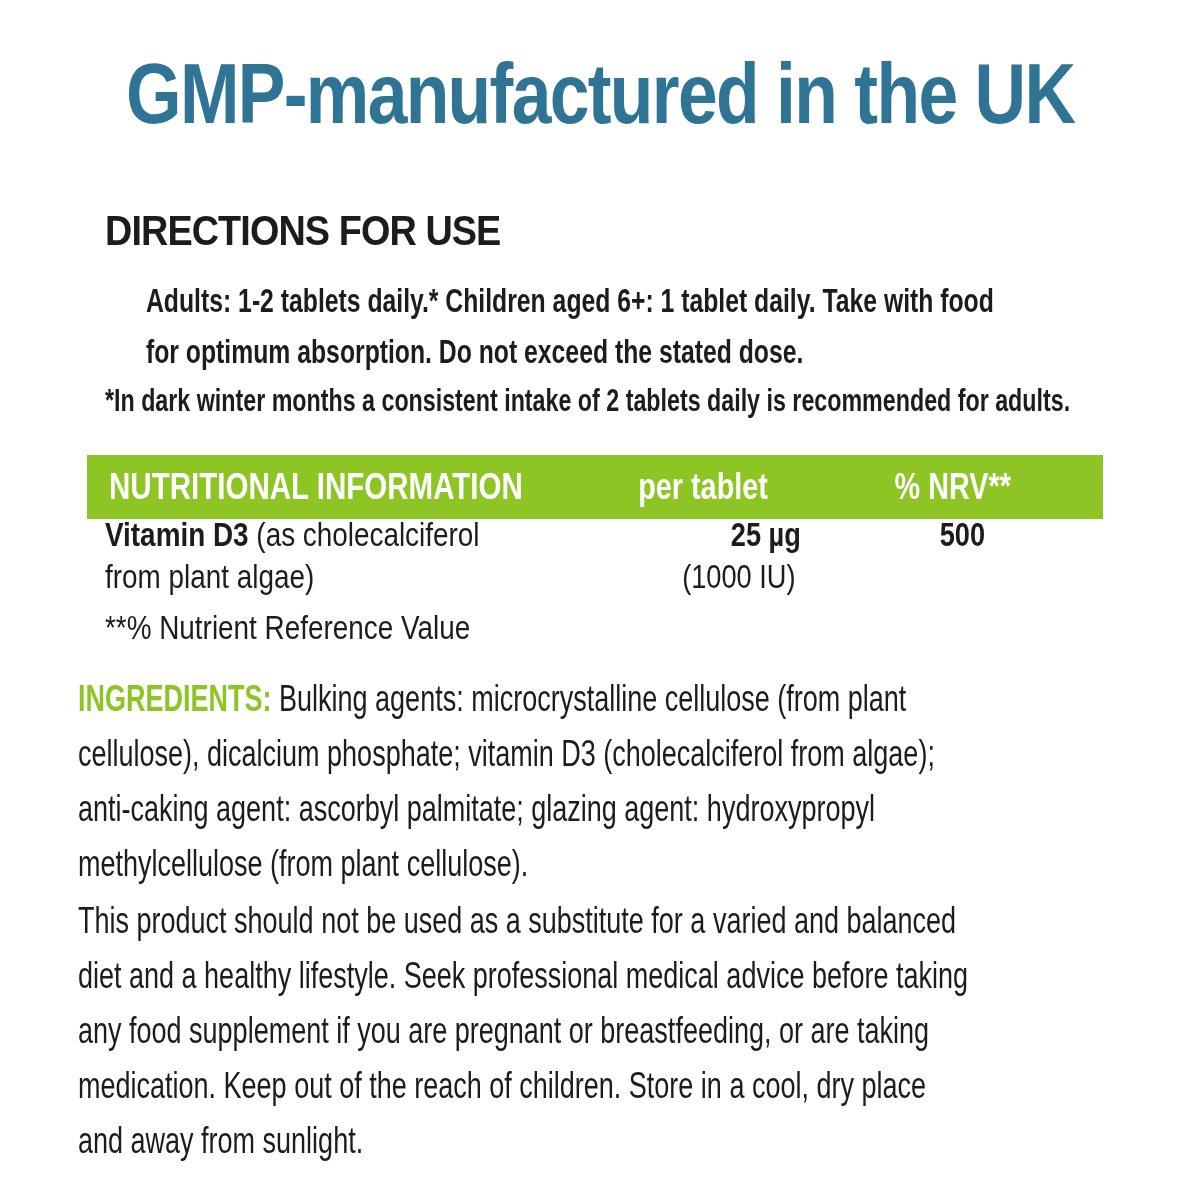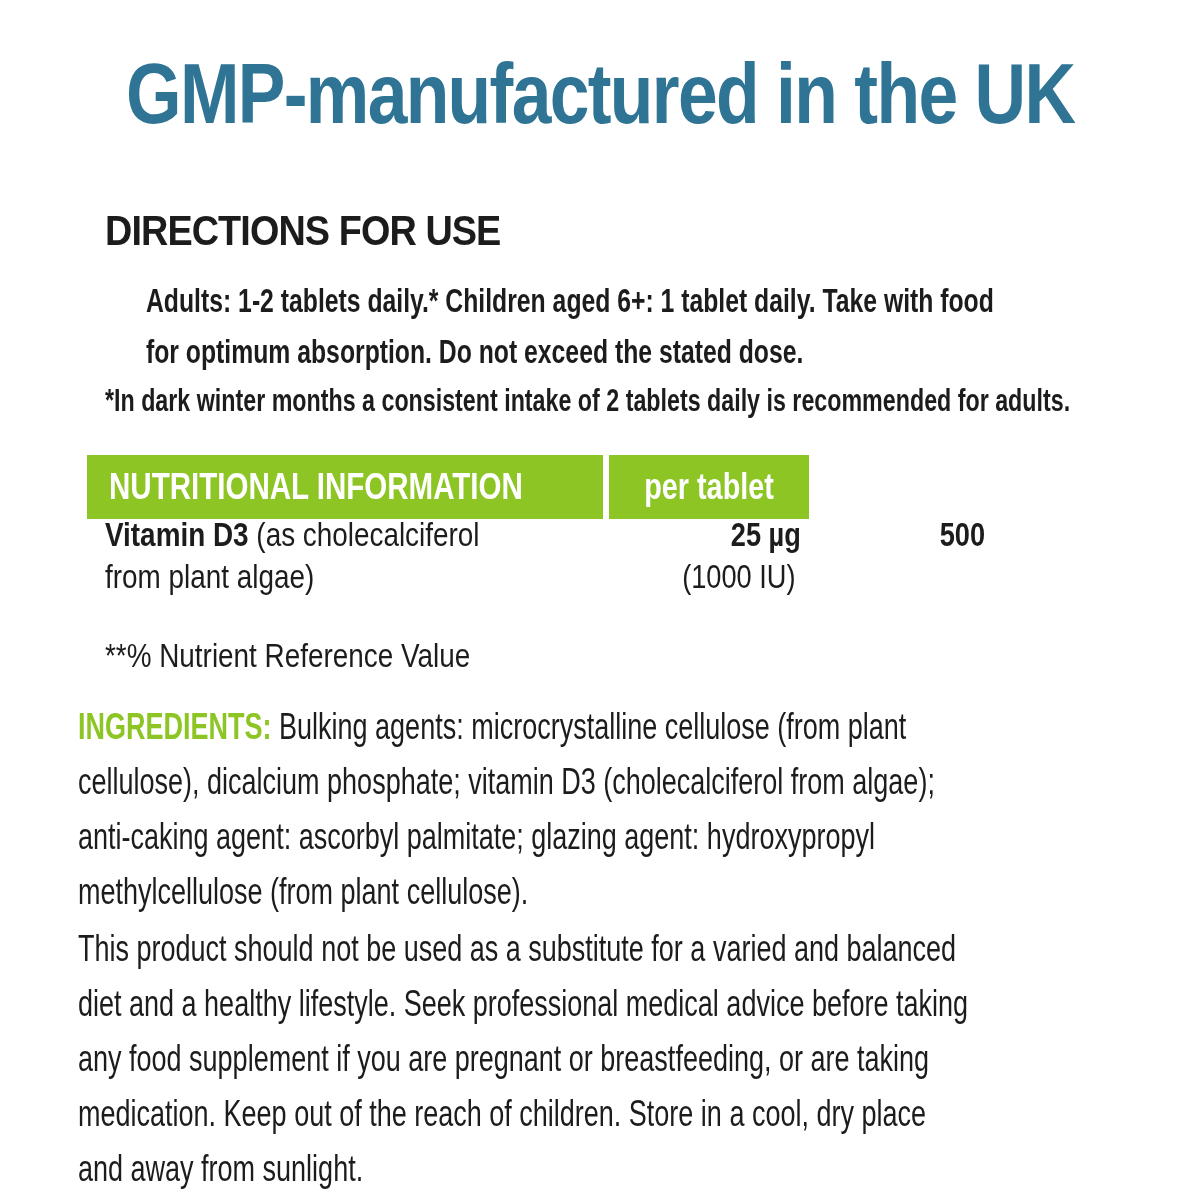--- a/index.html
+++ b/index.html
@@ -36,21 +36,21 @@
   .dir-line { line-height: 45px; margin-left: 41px; }
   .dir-line .cx75 { font-size: 33px; font-weight: 700; }
   .dir-footnote { margin-top: 2px; line-height: 38px; }
   .dir-footnote .cx75 { font-size: 31px; font-weight: 700; }
 
   .nutri-header {
     margin: 30px 0 0 87px;
     width: 1028px;
     height: 48px;
     display: flex;
-    gap: 6px;
+    gap: 0;
   }
   .nutri-cell {
     background: #8CC524;
     color: #ffffff;
     display: flex;
     align-items: center;
     justify-content: center;
     height: 64px;
   }
   .nutri-cell .hdr-txt { font-size: 36px; font-weight: 700; }
@@ -58,21 +58,21 @@
   .cell-2 { width: 200px; }
   .cell-3 { width: 300px; }
 
   .nutri-row { margin: 10px 0 0 105px; display: flex; }
   .row-col1 { width: 504px; }
   .row-col2 { width: 201px; text-align: right; }
   .row-col3 { width: 305px; text-align: center; }
   .row-line { line-height: 42px; font-size: 34px; }
   .bold { font-weight: 700; }
 
-  .nutri-footnote { margin: 38px 0 0 105px; line-height: 40px; }
+  .nutri-footnote { margin: 10px 0 0 105px; line-height: 40px; }
   .nutri-footnote .cx82 { font-size: 34px; font-weight: 400; }
 
   .para { margin-left: 78px; }
   .para-line { line-height: 48px; }
   .para-line .cx75 { font-size: 36px; font-weight: 400; }
   .ingredients { margin-top: 21px; }
   .advisory { margin-top: 2px; }
   .ing-label { color: #8CC524; font-weight: 700; }
 </style>
 </head>
@@ -101,20 +101,23 @@
     </div>
   </section>
 
   <section>
     <div class="nutri-header">
       <div class="nutri-cell cell-1">
         <span class="hdr-txt cx82">NUTRITIONAL INFORMATION</span>
       </div>
       <div class="nutri-cell cell-2">
         <span class="hdr-txt cxc">per tablet</span>
+      </div>
+      <div class="nutri-cell cell-3">
+        <span class="hdr-txt cxc">% NRV**</span>
       </div>
     </div>
 
     <div class="nutri-row">
       <div class="row-col1">
         <div class="row-line">
           <span class="cx82"><b class="bold">Vitamin D3</b> <span>(as cholecalciferol</span></span>
         </div>
         <div class="row-line">
           <span class="cx82">from plant algae)</span>

